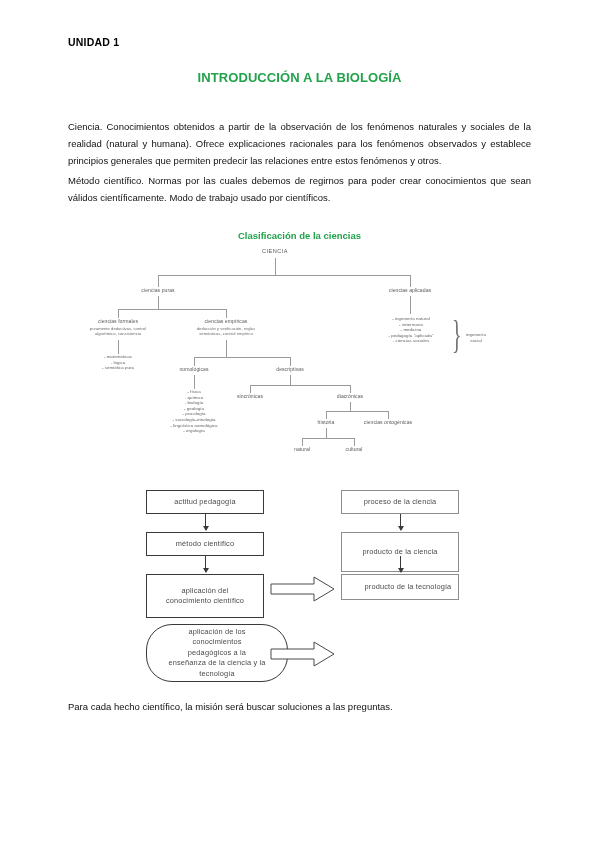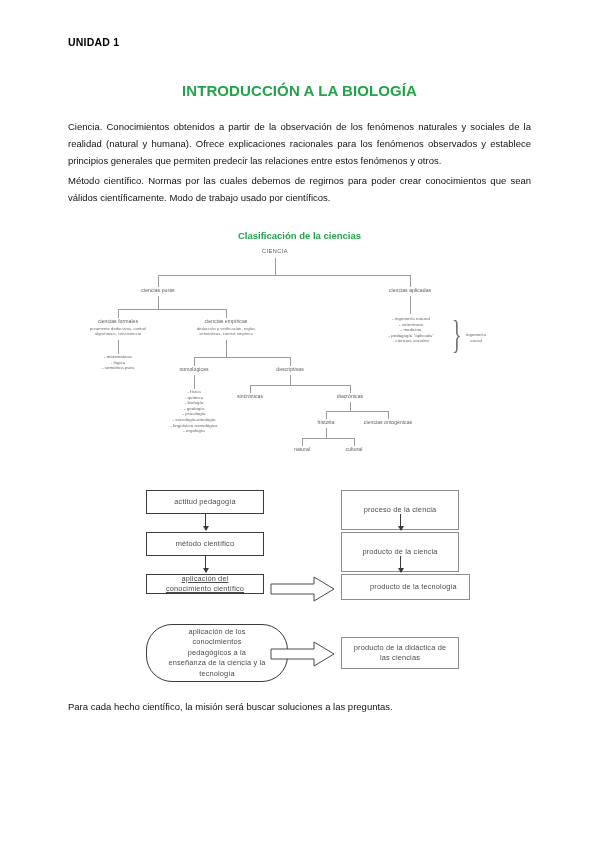--- a/index.html
+++ b/index.html
@@ -26,25 +26,24 @@
     font-size: 10.5px;
     font-weight: bold;
     letter-spacing: 0.2px;
   }
   .heading-main {
     position: absolute;
     left: 0;
     top: 70px;
     width: 599px;
     text-align: center;
-    font-size: 15px;
+    font-size: 13px;
     font-weight: bold;
     color: #22a24b;
     letter-spacing: 0.1px;
-    margin-top: 12px;
   }
   .heading-sub {
     position: absolute;
     left: 0;
     top: 95px;
     width: 599px;
     text-align: center;
     font-size: 10px;
     font-weight: bold;
     color: #22a24b;
@@ -237,43 +236,41 @@
   </div>
 
   <div class="flow">
 
     <div class="fbox" style="left:146px; top:8px; width:118px; height:24px;">actitud pedagogía</div>
     <div class="farrow-v" style="left:205px; top:32px; height:16px;"></div>
 
     <div class="fbox" style="left:146px; top:50px; width:118px; height:24px;">método científico</div>
     <div class="farrow-v" style="left:205px; top:74px; height:16px;"></div>
 
-    <div class="fbox" style="left:146px; top:92px; width:118px; height:20px; white-space:pre-line;text-decoration:underline;">aplicación del
+    <div class="fbox" style="left:146px; top:92px; width:118px; height:44px; white-space:pre-line;">aplicación del
 conocimiento científico</div>
 
-    <div class="fbox grey" style="left:341px; top:8px; width:118px; height:40px;">proceso de la ciencia</div>
+    <div class="fbox grey" style="left:341px; top:8px; width:118px; height:24px;">proceso de la ciencia</div>
     <div class="farrow-v" style="left:400px; top:32px; height:16px;"></div>
 
     <div class="fbox grey" style="left:341px; top:50px; width:118px; height:40px;">producto de la ciencia</div>
     <div class="farrow-v" style="left:400px; top:74px; height:16px;"></div>
 
-    <div class="fbox grey" style="left:341px; top:92px; width:129px; height:26px;padding-left:16px;">producto de la tecnología</div>
+    <div class="fbox grey" style="left:341px; top:92px; width:118px; height:26px;padding-left:16px;">producto de la tecnología</div>
 
     <svg class="block-arrow" style="left:270px; top:93px;" width="66" height="28" viewBox="0 0 66 28">
       <polygon points="1,9 44,9 44,2 64,14 44,26 44,19 1,19" fill="#ffffff" stroke="#4a4a4a" stroke-width="1"></polygon>
     </svg>
 
     <div class="fbox" style="left:146px; top:142px; width:142px; height:58px; white-space:pre-line;border-radius:26px;">aplicación de los
 conocimientos
 pedagógicos a la
 enseñanza de la ciencia y la
 tecnología</div>
 
-    <div class="fbox grey" style="left:341px; top:155px; width:118px; height:32px; white-space:pre-line;">producto de la didáctica de
-las ciencias</div>
 
     <svg class="block-arrow" style="left:270px; top:158px;" width="66" height="28" viewBox="0 0 66 28">
       <polygon points="1,9 44,9 44,2 64,14 44,26 44,19 1,19" fill="#ffffff" stroke="#4a4a4a" stroke-width="1"></polygon>
     </svg>
   </div>
 
   <div class="para p3">Para cada hecho científico, la misión será buscar soluciones a las preguntas.</div>
 
 </div>
 

